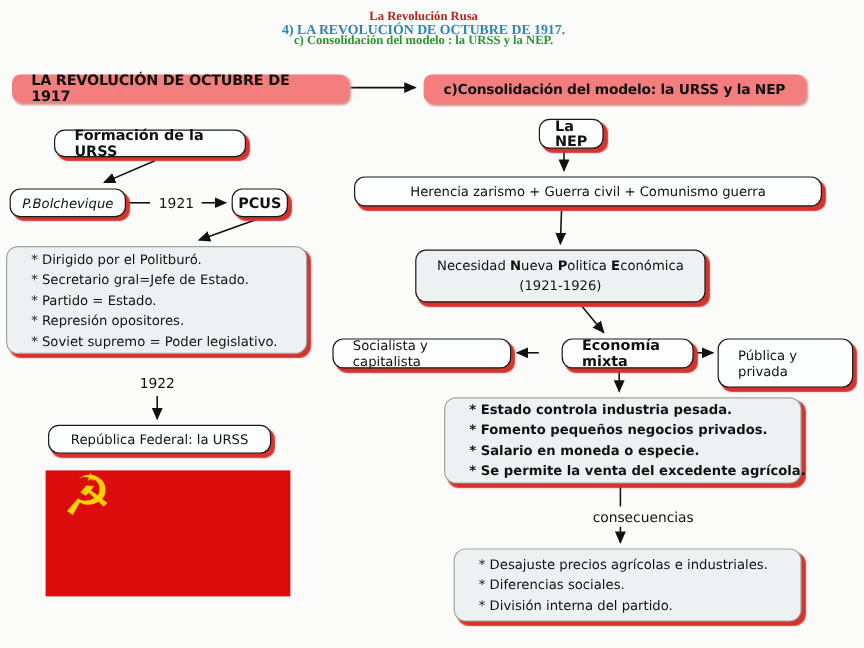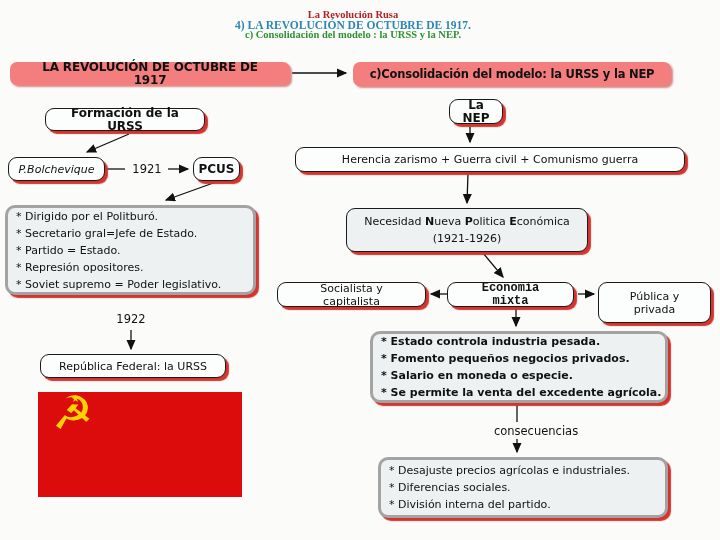--- a/index.html
+++ b/index.html
@@ -14,39 +14,39 @@
   .header{
     position:absolute;left:0;top:10px;width:706px;text-align:center;
     font-family:"Liberation Serif",serif;font-weight:700;
   }
   .header .h1{font-size:10.5px;line-height:10px;color:var(--hdr-red,#b22222);}
   .header .h2{font-size:11.5px;line-height:10px;color:var(--hdr-blue,#2e86b5);}
   .header .h3{font-size:10.5px;line-height:10px;color:var(--hdr-green,#2f9131);}
 
   .node{
     position:absolute;box-sizing:border-box;
-    display:flex;align-items:center;justify-content:center;text-align:center;
+    display:flex;align-items:center;justify-content:center;text-align:left;
     border:1px solid #1a1a1a;border-radius:9px;
     background:var(--node-bg,#fcfdfd);
     box-shadow:3px 3px 1px var(--shadow-red,#d5332e);
     font-size:11px;line-height:13px;padding:1px 16px;
   }
   .node.bold{font-weight:700;font-size:12px;}
   .node.gray{background:var(--gray-bg,#edf1f1);}
   .node.salmon{
     background:var(--salmon,#f47e7e);border:none;border-radius:7px;
     font-weight:700;font-size:12px;letter-spacing:-0.2px;
     box-shadow:2px 2px 2px #d98a86;
   }
   .listbox{
     position:absolute;box-sizing:border-box;
-    border:3px solid #a3a3a3;border-radius:10px;
+    border:1px solid #a3a3a3;border-radius:10px;
     background:var(--gray-bg,#edf1f1);
     box-shadow:3px 3px 1px var(--shadow-red,#d5332e);
-    font-size:11px;padding:5px 8px;text-align:left;
+    font-size:11px;padding:5px 20px;text-align:left;
     display:flex;flex-direction:column;justify-content:center;
   }
   .listbox .list-line{line-height:17px;white-space:nowrap;}
   .floatlabel{position:absolute;font-size:11.5px;text-align:center;}
   .flag{
     position:absolute;left:38px;top:392px;width:204px;height:105px;
     background:var(--flag-red,#dd0c0c);
   }
   .flag .emblem{
     position:absolute;left:14px;top:-4px;font-size:46px;line-height:50px;
@@ -127,21 +127,21 @@
 
   <div class="node" style="left:295px;top:147px;width:390px;height:25px;">Herencia zarismo + Guerra civil + Comunismo guerra</div>
 
   <div class="node gray two-line" style="left:346px;top:208px;width:242px;height:44px;">
     <div class="ln"><span>Necesidad </span><span style="font-weight: 700;">N</span><span>ueva </span><span style="font-weight: 700;">P</span><span>olitica </span><span style="font-weight: 700;">E</span><span>conómica</span></div>
     <div class="ln">(1921-1926)</div>
   </div>
 
   <div class="node" style="left:277px;top:282px;width:149px;height:25px;">Socialista y capitalista</div>
 
-  <div class="node bold" style="left:447px;top:282px;width:127px;height:25px;font-family:Liberation Mono, monospace;">Economía mixta</div>
+  <div class="node bold" style="left:468px;top:282px;width:110px;height:25px;">Economía mixta</div>
 
   <div class="node" style="left:598px;top:282px;width:113px;height:41px;">Pública y privada</div>
 
   <div class="listbox" style="left:370px;top:331px;width:298px;height:72px;font-weight:bold;">
       <div class="list-line">* Estado controla industria pesada.</div>
       <div class="list-line">* Fomento pequeños negocios privados.</div>
       <div class="list-line">* Salario en moneda o especie.</div>
       <div class="list-line">* Se permite la venta del excedente agrícola.</div>
     </div>
 

